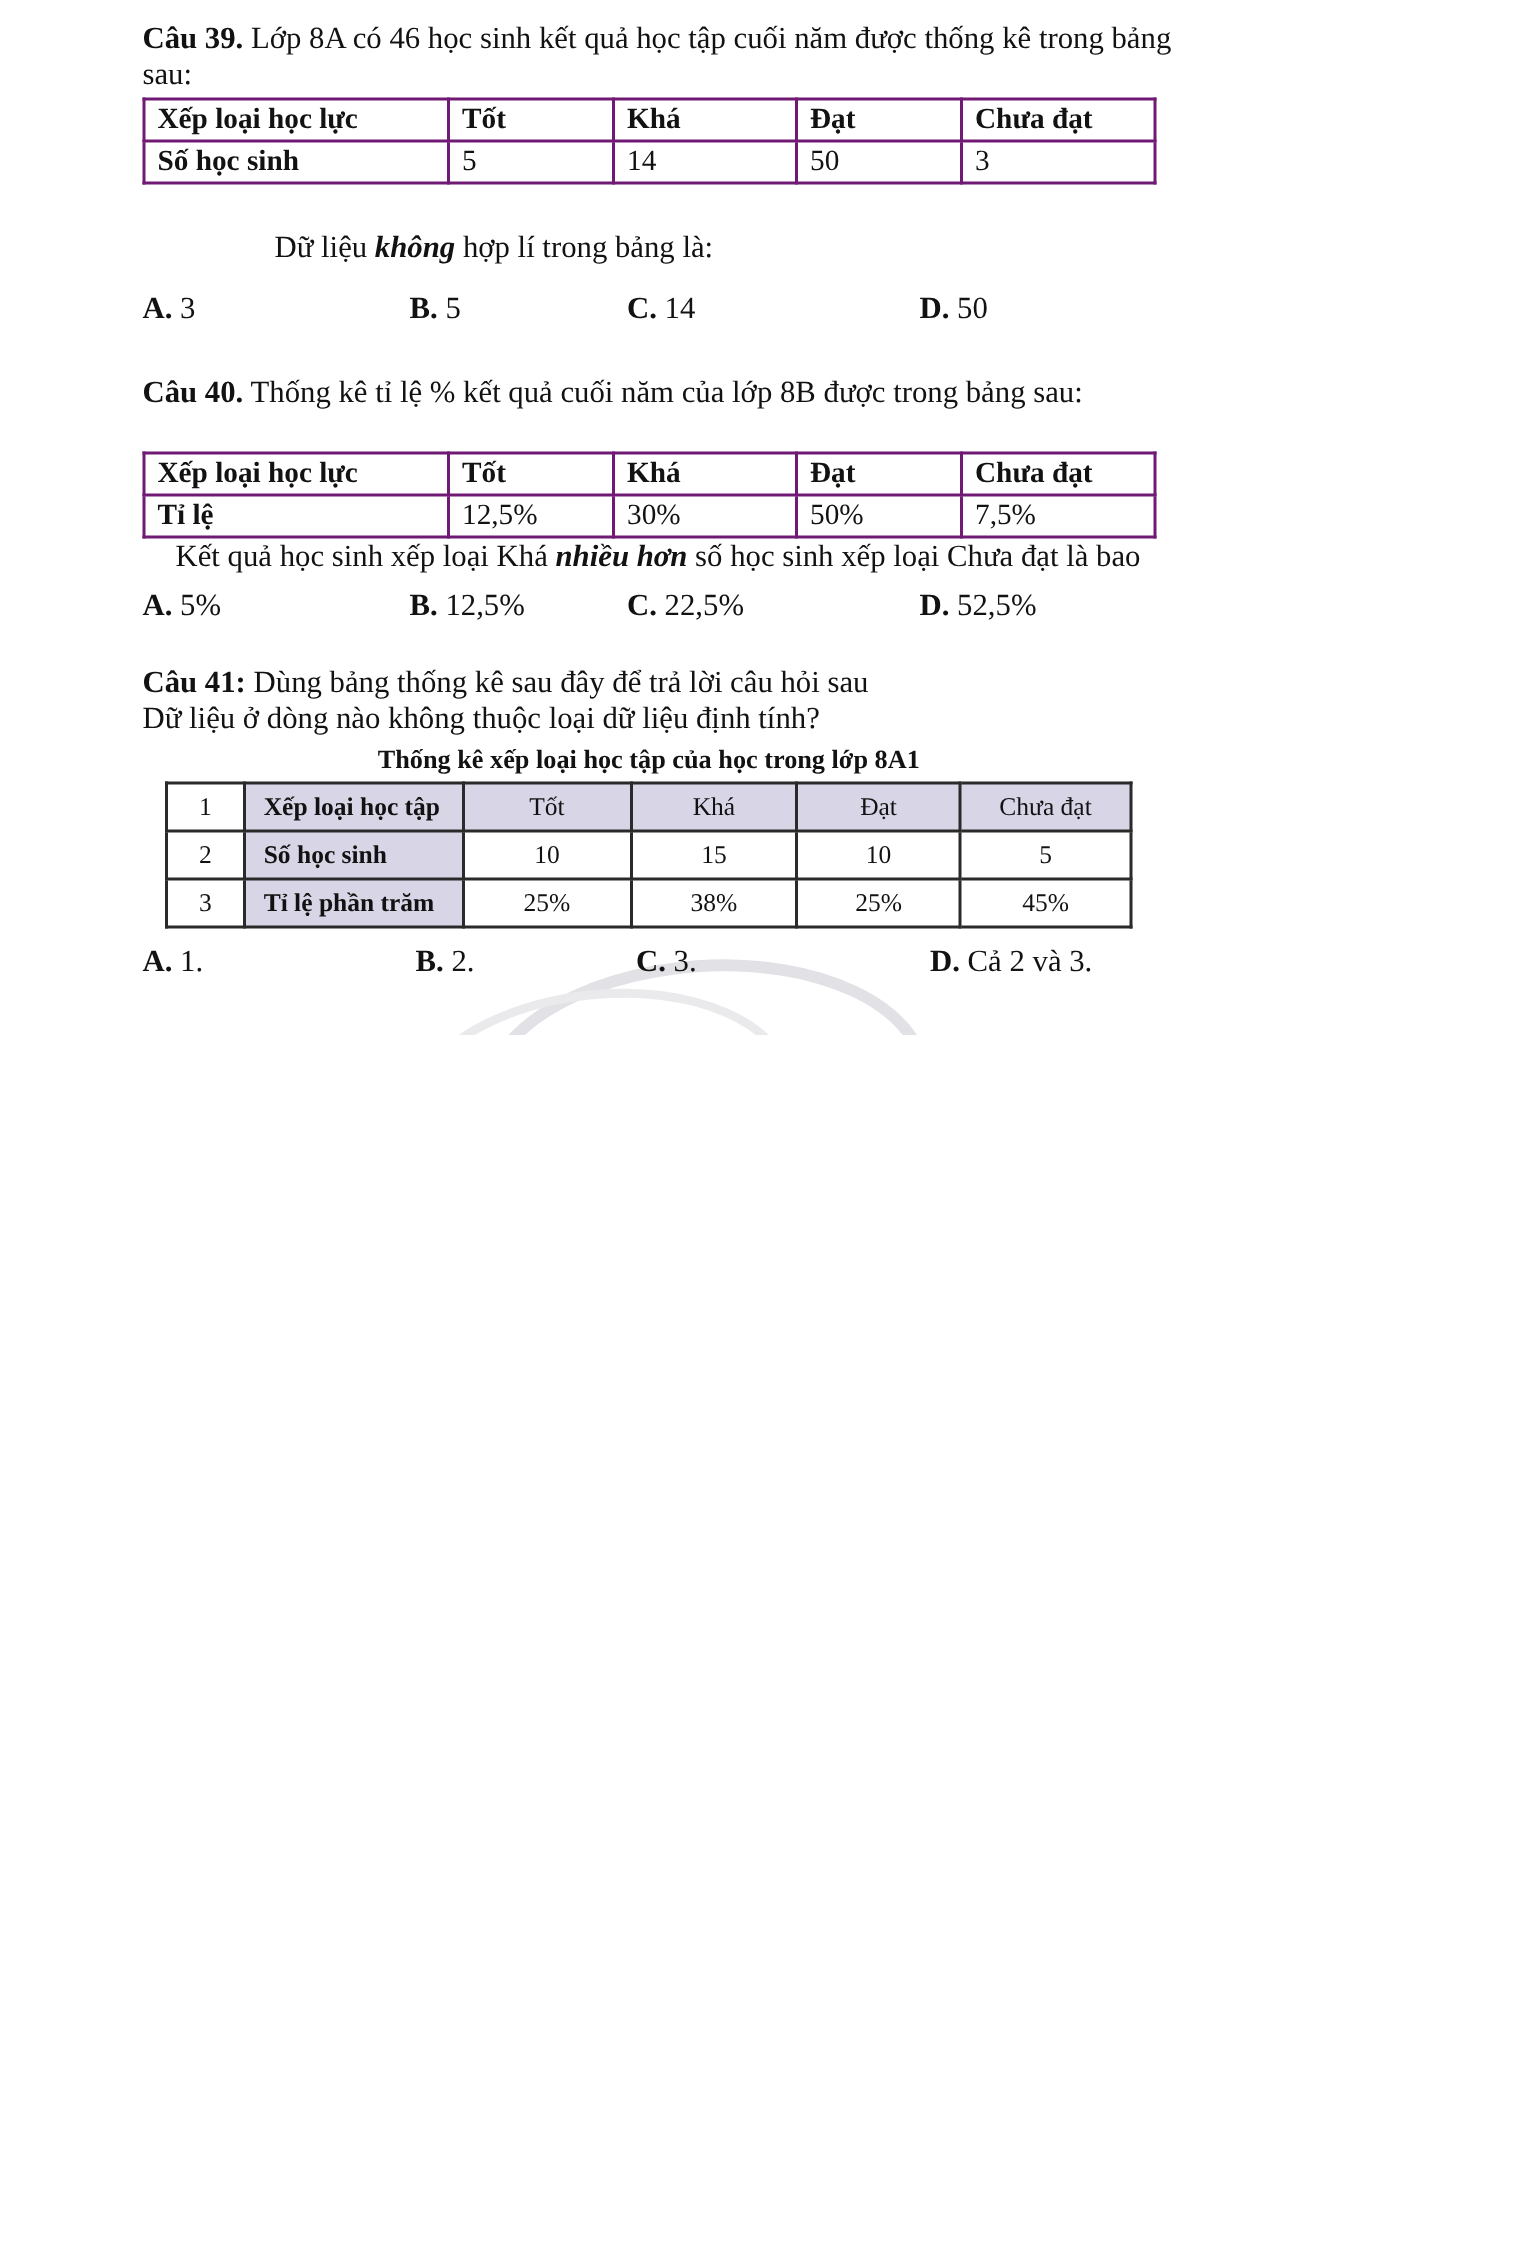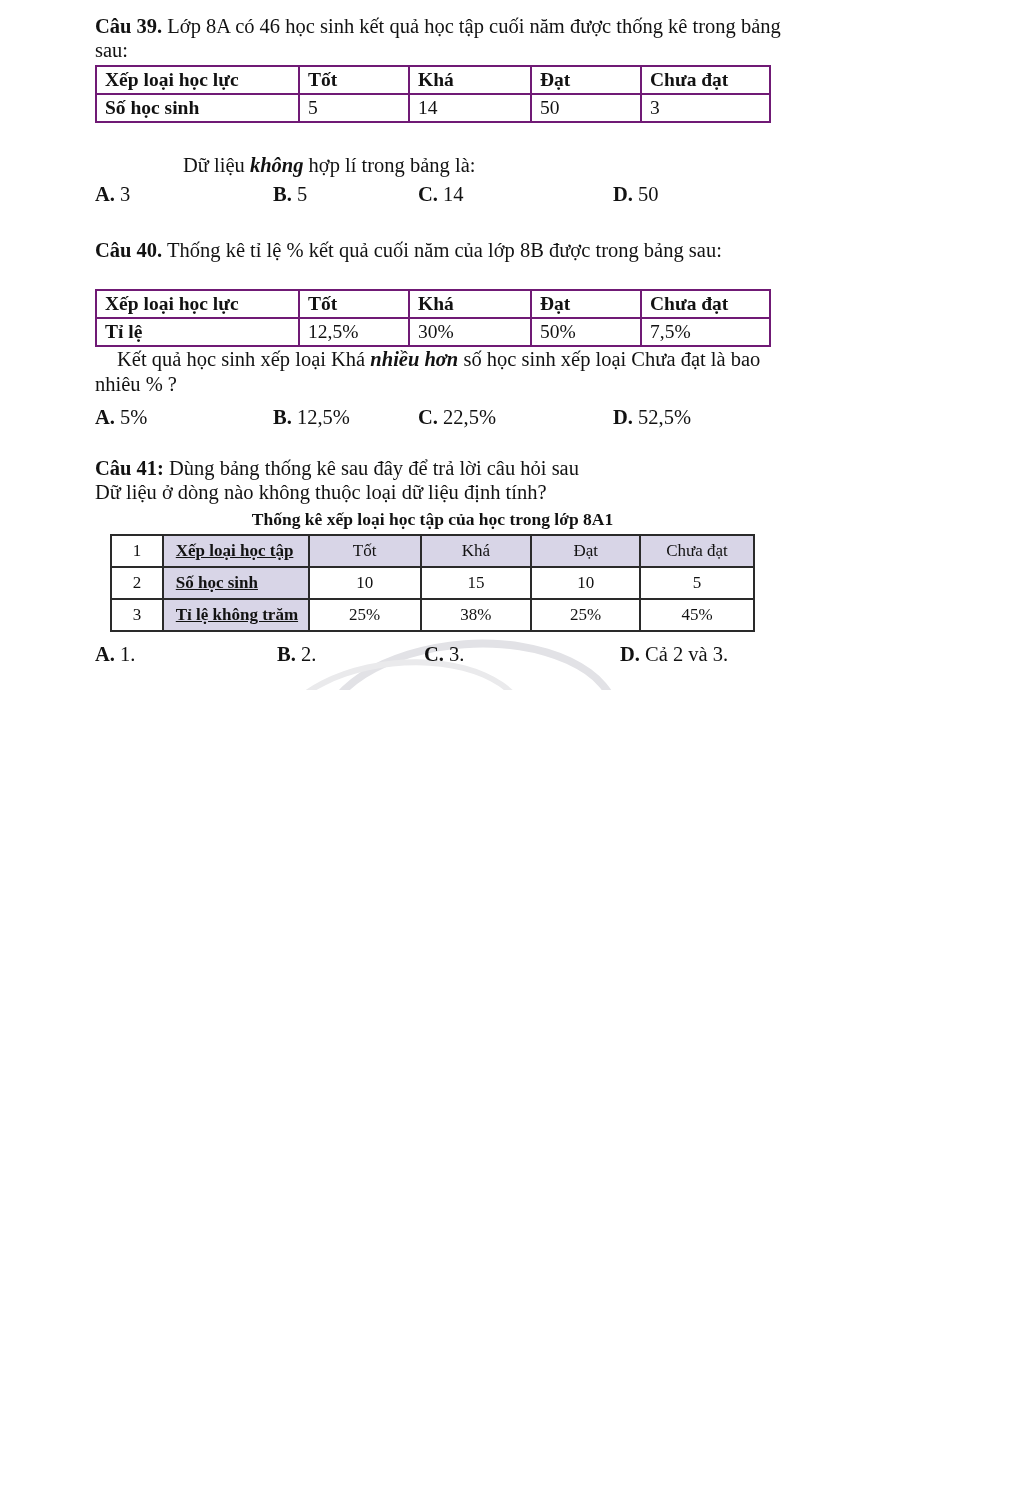--- a/index.html
+++ b/index.html
@@ -41,21 +41,21 @@
   table.t12 .b { font-weight: bold; }
   .c0 { width: 203px; } .c1 { width: 110px; } .c2 { width: 122px; }
   .c3 { width: 110px; } .c4 { width: 129px; }
 
   .prompt39 { margin-top: 30px; padding-left: 88px; font-size: 20.5px; line-height: 25px; }
   .emph { font-weight: bold; font-style: italic; }
 
   .opts {
     display: grid;
     grid-template-columns: 178px 145px 195px 1fr;
-    margin-top: 4px;
+    margin-top: 16px;
     font-size: 20.5px;
     line-height: 25px;
   }
   .opts b { font-weight: bold; }
 
   .q40-label { margin-top: 31px; }
   table.mt28 { margin-top: 27px; }
   .prompt40 { font-size: 20.5px; line-height: 25px; }
   .prompt40 .l1 { text-indent: 22px; }
   .opts.mt7 { margin-top: 8px; }
@@ -79,21 +79,21 @@
   table.t3 td {
     border: 2.5px solid #2a2a2a;
     height: 32px;
     font-size: 17px;
     text-align: center;
     vertical-align: middle;
     background: #ffffff;
   }
   table.t3 td.lav { background: #d8d5e7; }
   table.t3 td.lbl { text-align: left; padding-left: 12px; font-weight: bold; }
-  .d0 { width: 50px; } .d1 { width: 141px; text-decoration: underline; } .d2 { width: 108px; }
+  .d0 { width: 50px; } .d1 { width: 141px; } .d2 { width: 108px; }
   .d3 { width: 107px; } .d4 { width: 105px; } .d5 { width: 110px; }
 
   .opts.q41 { margin-top: 10px; grid-template-columns: 182px 147px 196px 1fr; }
 
   
   .wm-clip {
     position: absolute;
     left: 300px; top: 598px;
     width: 360px; height: 92px;
     overflow: hidden;
@@ -176,21 +176,20 @@
         <td class="c1">12,5%</td>
         <td class="c2">30%</td>
         <td class="c3">50%</td>
         <td class="c4">7,5%</td>
       </tr>
     </tbody>
       </table>
 
     <div class="prompt40">
       <div class="l1"><span>Kết quả học sinh xếp loại Khá </span><span class="emph">nhiều hơn</span><span> số học sinh xếp loại Chưa đạt là bao</span></div>
-      <div>nhiêu % ?</div>
     </div>
 
     <div class="opts mt7">
       <div><b>A.</b> <span>5%</span></div>
       <div><b>B.</b> <span>12,5%</span></div>
       <div><b>C.</b> <span>22,5%</span></div>
       <div><b>D.</b> <span>52,5%</span></div>
     </div>
   </section>
 
@@ -212,21 +211,21 @@
       <tr>
         <td class="d0">2</td>
         <td class="d1 lav lbl">Số học sinh</td>
         <td class="d2">10</td>
         <td class="d3">15</td>
         <td class="d4">10</td>
         <td class="d5">5</td>
       </tr>
       <tr>
         <td class="d0">3</td>
-        <td class="d1 lav lbl">Tỉ lệ không trăm</td>
+        <td class="d1 lav lbl">Tỉ lệ phần trăm</td>
         <td class="d2">25%</td>
         <td class="d3">38%</td>
         <td class="d4">25%</td>
         <td class="d5">45%</td>
       </tr>
     </tbody>
       </table>
 
     <div class="opts q41">
       <div><b>A.</b> <span>1.</span></div>

